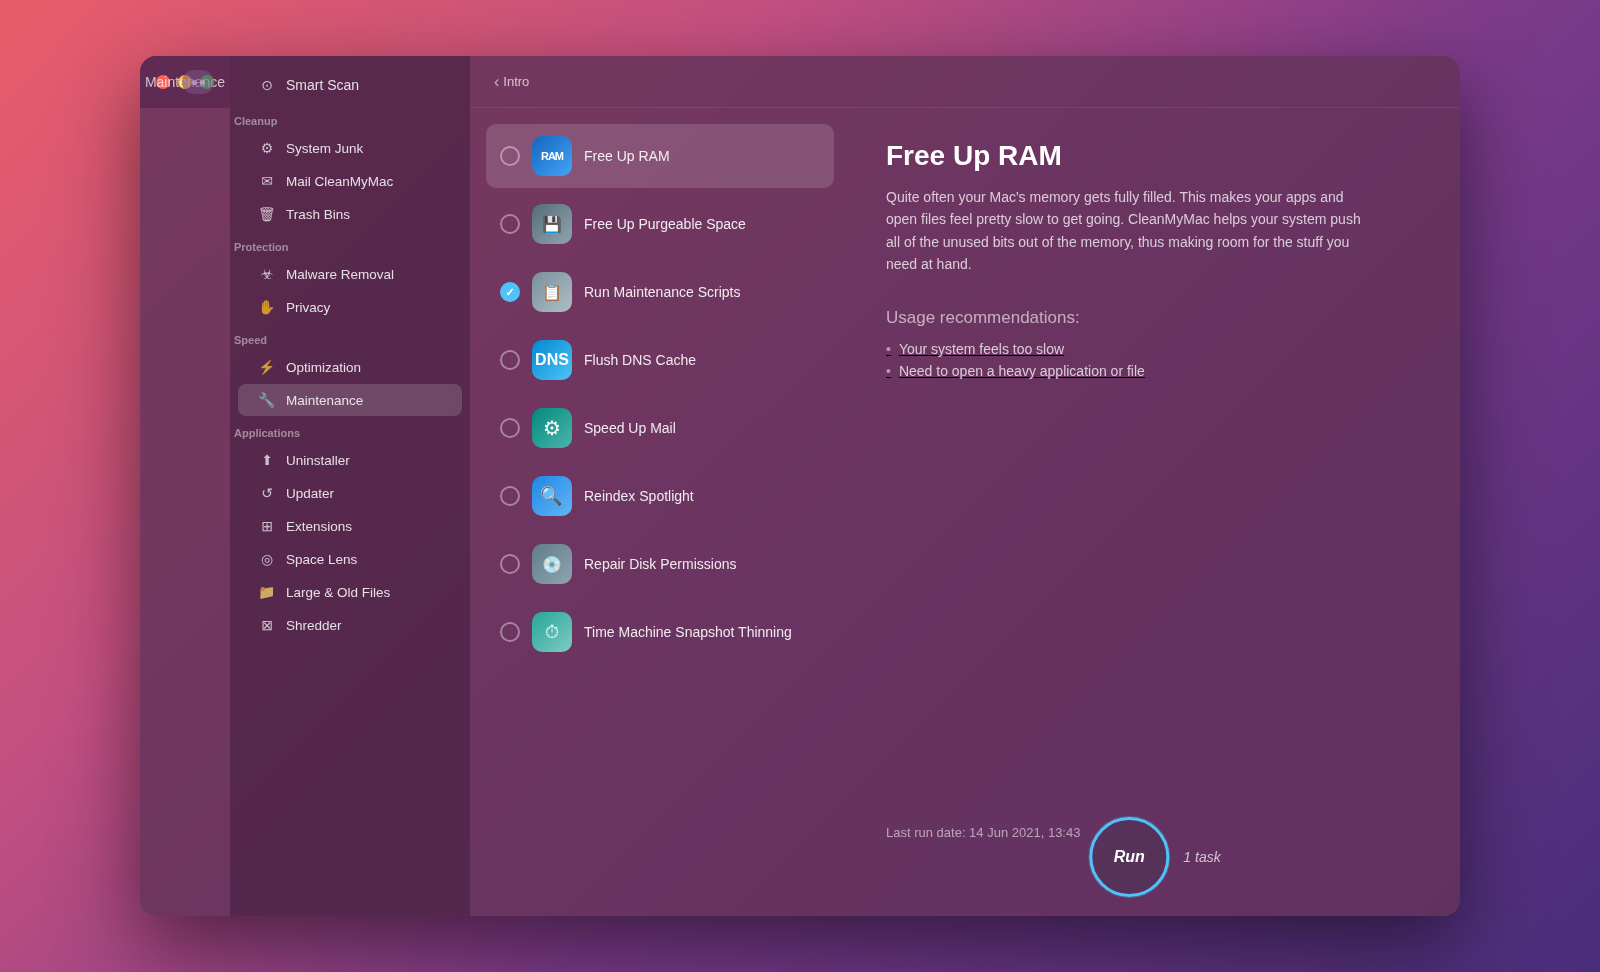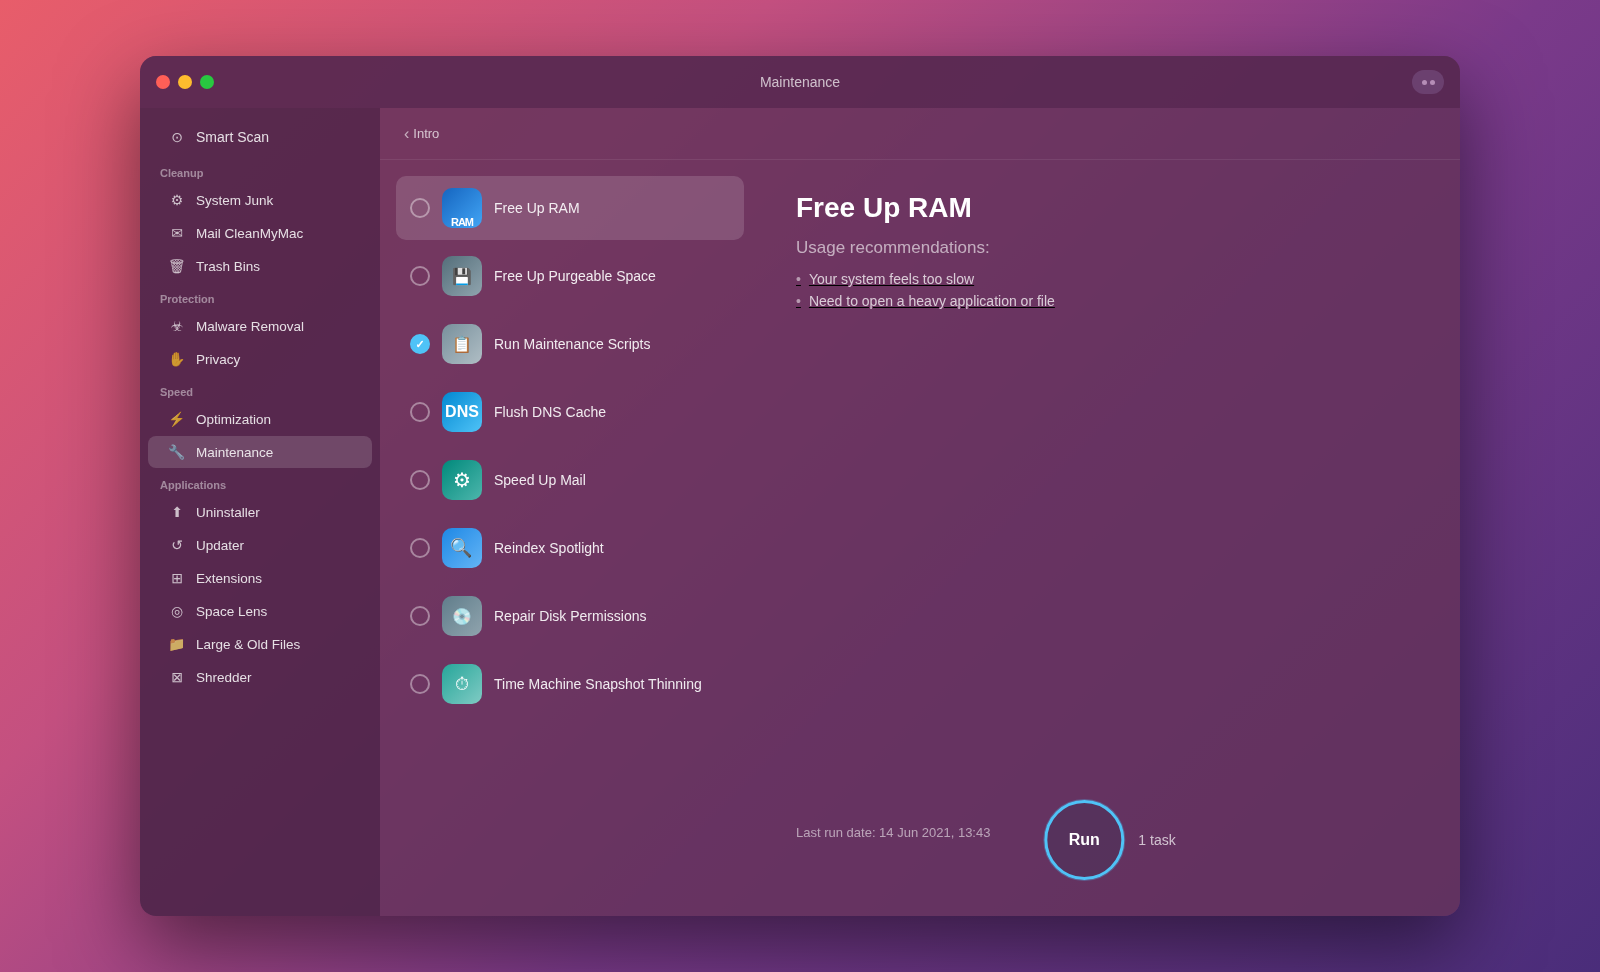--- a/index.html
+++ b/index.html
@@ -12,21 +12,21 @@
       justify-content: center;
       font-family: -apple-system, BlinkMacSystemFont, 'Segoe UI', sans-serif;
       overflow: hidden;
     }
     .window {
       width: 1320px;
       height: 860px;
       background: rgba(100, 50, 90, 0.85);
       border-radius: 16px;
       display: flex;
-      flex-direction: column;
+      flex-direction: row;
       overflow: hidden;
       box-shadow: 0 30px 80px rgba(0,0,0,0.5);
       position: relative;
     }
     .title-bar {
       height: 52px;
       display: flex;
       align-items: center;
       padding: 0 16px;
       background: rgba(80, 35, 75, 0.6);
@@ -87,21 +87,21 @@
       width: 240px;
       background: rgba(60, 25, 60, 0.5);
       padding: 12px 0;
       overflow-y: auto;
       flex-shrink: 0;
     }
     .sidebar-section-label {
       color: rgba(255,255,255,0.45);
       font-size: 11px;
       font-weight: 600;
-      padding: 10px 20px 4px;
+      padding: 10px 4px 4px;
       text-transform: none;
     }
     .sidebar-item {
       display: flex;
       align-items: center;
       gap: 10px;
       padding: 7px 20px;
       cursor: pointer;
       color: rgba(255,255,255,0.85);
       font-size: 13.5px;
@@ -208,21 +208,20 @@
       flex-shrink: 0;
       display: flex;
       align-items: center;
       justify-content: center;
     }
     .task-icon-ram {
       background: linear-gradient(135deg, #1565c0, #42a5f5);
       font-size: 18px;
       color: white;
       font-weight: bold;
-      align-items: flex-end;
     }
     .task-icon-purgeable {
       background: linear-gradient(135deg, #546e7a, #90a4ae);
       font-size: 16px;
       color: white;
     }
     .task-icon-scripts {
       background: linear-gradient(135deg, #78909c, #b0bec5);
       font-size: 16px;
       color: white;
@@ -298,26 +297,27 @@
     }
     .last-run {
       position: absolute;
       bottom: 76px;
       left: 36px;
       color: rgba(255,255,255,0.55);
       font-size: 13px;
     }
     .run-area {
       position: absolute;
-      bottom: 36px;
+      bottom: 19px;
       left: 50%;
       transform: translateX(-50%);
       display: flex;
       align-items: center;
       gap: 14px;
+      font-style: italic;
     }
     .run-btn {
       width: 80px;
       height: 80px;
       border-radius: 50%;
       background: rgba(80, 50, 90, 0.7);
       border: 3px solid #4fc3f7;
       display: flex;
       align-items: center;
       justify-content: center;
@@ -496,20 +496,21 @@
             <div class="task-radio"></div>
             <div class="task-icon-box task-icon-timemachine">
               <span>⏱</span>
             </div>
             <span>Time Machine Snapshot Thinning</span>
           </div>
         </div>
 
         <div class="detail-panel">
           <h2 class="detail-title">Free Up RAM</h2>
+          <p class="detail-description">Quite often your Mac's memory gets fully filled. This makes your apps and open files feel pretty slow to get going. CleanMyMac helps your system push all of the unused bits out of the memory, thus making room for the stuff you need at hand.</p>
 
           <div class="usage-title">Usage recommendations:</div>
           <ul class="usage-list">
             <li>Your system feels too slow</li>
             <li>Need to open a heavy application or file</li>
           </ul>
 
           <div class="last-run">Last run date:  14 Jun 2021, 13:43</div>
 
           <div class="run-area">

